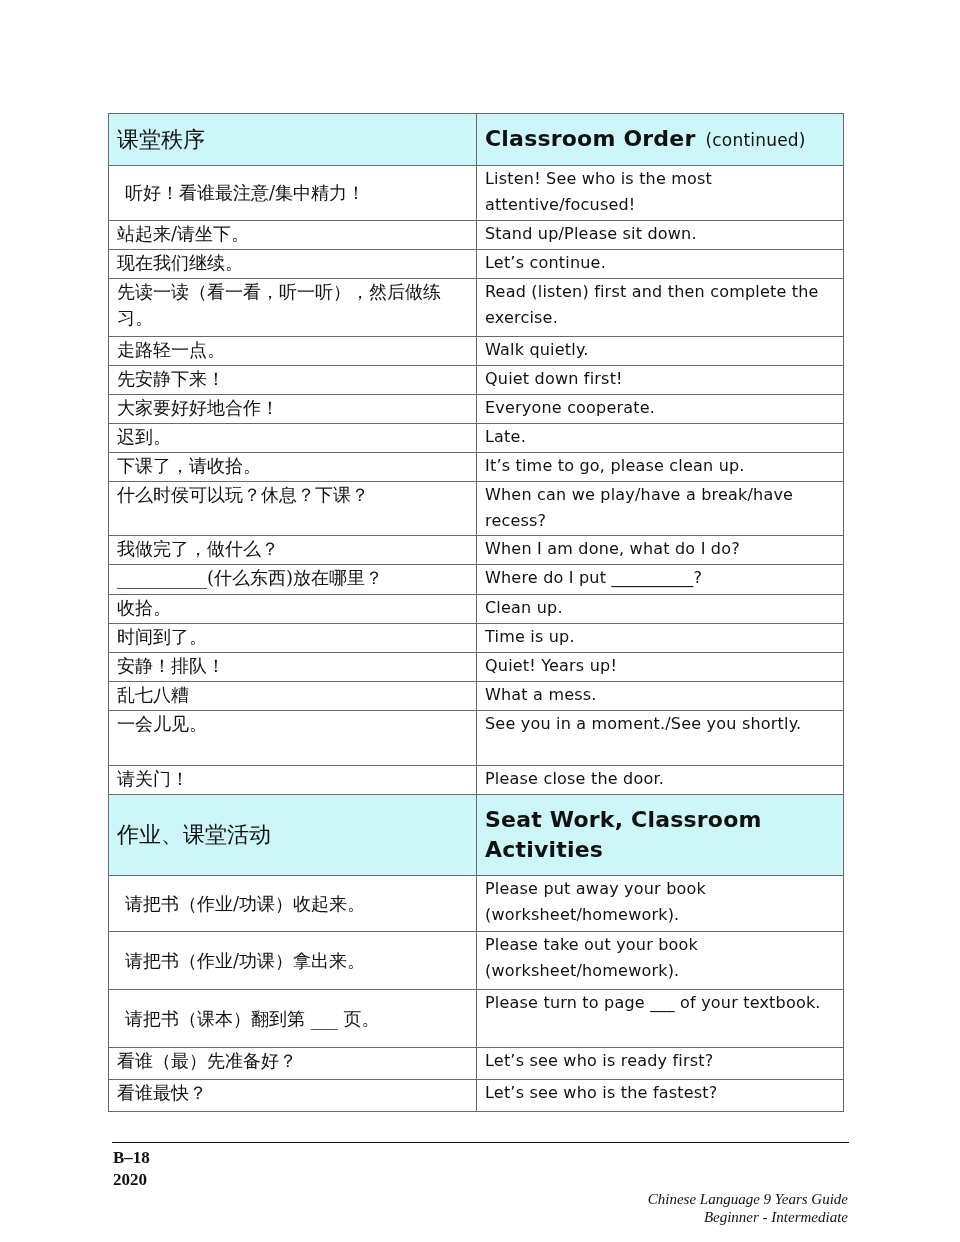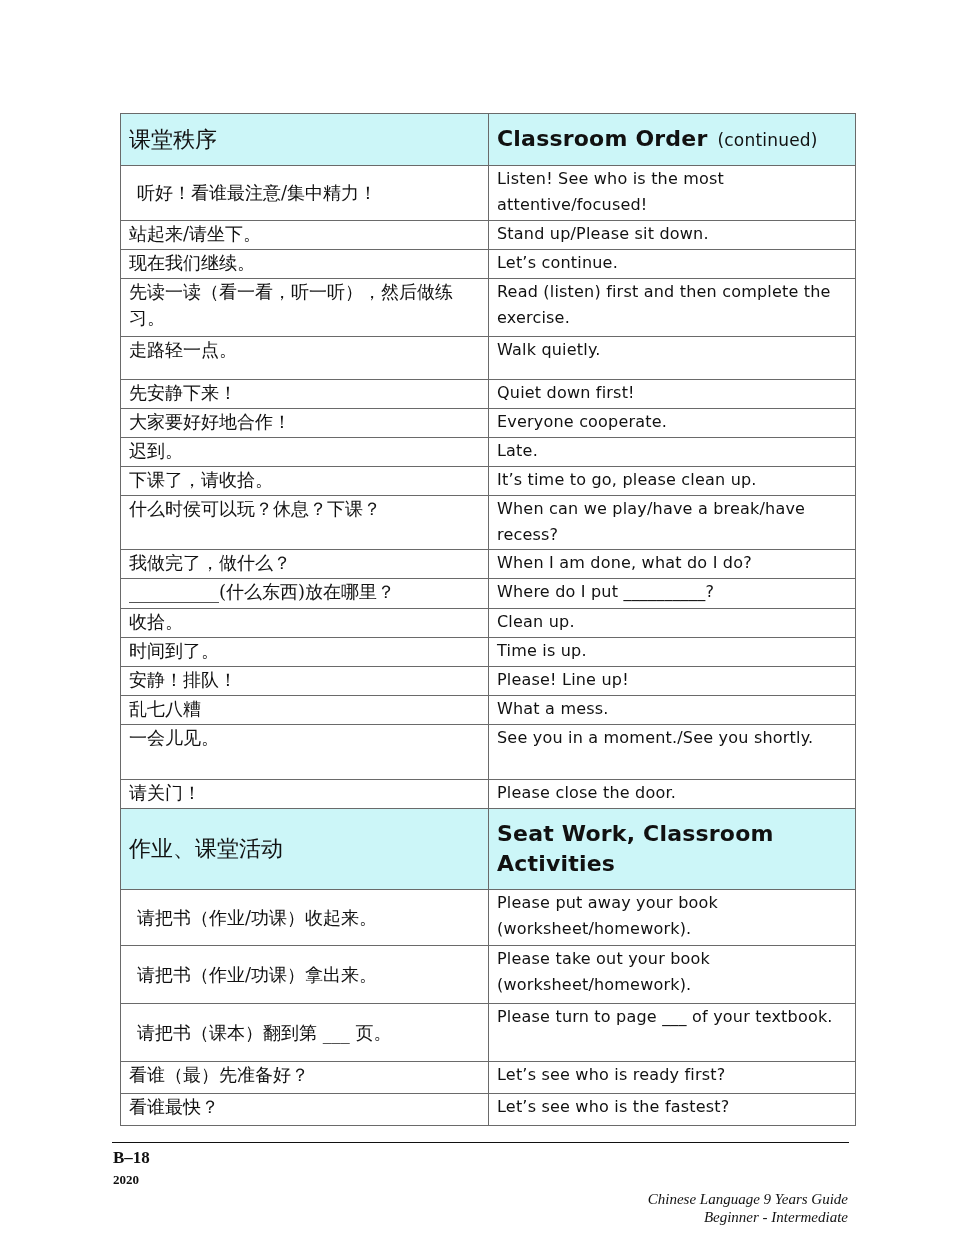--- a/index.html
+++ b/index.html
@@ -1,36 +1,36 @@
 <!DOCTYPE html>
 <html><head>
 <meta charset="utf-8">
 <style>
   html, body { margin: 0; padding: 0; background: #ffffff; }
   body { width: 960px; height: 1242px; position: relative; overflow: hidden; }
   .phrase-table {
-    position: absolute; left: 120px; top: 113px; width: 736px;
+    position: absolute; left: 108px; top: 113px; width: 736px;
     border-collapse: collapse; table-layout: fixed;
     font-family: "DejaVu Sans", sans-serif; color: #111;
   }
   .phrase-table td {
     border: 1px solid #6a6a6a; padding: 0 8px; vertical-align: top;
     font-size: 19px; line-height: 26px;
   }
   .phrase-table td.zh { width: 351px; font-family: "DejaVu Serif", serif; font-size: 18px; }
   .phrase-table td.en { font-family: "DejaVu Sans", sans-serif; font-size: 16px; letter-spacing: 0.2px; }
   .phrase-table tr.section td { background: #ccf6f8; vertical-align: middle; }
   .phrase-table tr.section td.zh { font-size: 22px; }
   .phrase-table tr.section td.en { font-weight: bold; font-size: 22px; line-height: 30px; }
   .phrase-table tr.section td.en .note { font-weight: normal; font-size: 17px; margin-left: 10px; }
   .phrase-table tr.mid td.zh { vertical-align: middle; padding-left: 16px; }
   .footer-rule { position: absolute; left: 112px; top: 1142px; width: 737px; height: 0; border-top: 1.5px solid #111; }
   .footer-left { position: absolute; left: 113px; top: 1148px; font-family: "Liberation Serif", serif; font-weight: bold; color: #111; }
   .footer-left .page { font-size: 17px; line-height: 20px; }
-  .footer-left .year { font-size: 13px; line-height: 20px; margin-top: 2px; }
+  .footer-left .year { font-size: 17px; line-height: 20px; margin-top: 2px; }
   .footer-right { position: absolute; right: 112px; top: 1148px; text-align: right; font-family: "Liberation Serif", serif; font-style: italic; font-size: 15px; line-height: 18px; color: #111; margin-top: 42px; }
 </style>
 </head>
 <body>
 
 <table class="phrase-table">
   <tbody>
     <tr class="section" style="height:52px">
       <td class="zh">课堂秩序</td>
       <td class="en"><span>Classroom Order</span><span class="note">(continued)</span></td>
@@ -44,21 +44,21 @@
       <td class="en">Stand up/Please sit down.</td>
     </tr>
     <tr style="height:29px">
       <td class="zh">现在我们继续。</td>
       <td class="en">Let’s continue.</td>
     </tr>
     <tr style="height:58px">
       <td class="zh">先读一读（看一看，听一听），然后做练习。</td>
       <td class="en">Read (listen) first and then complete the exercise.</td>
     </tr>
-    <tr style="height:43px">
+    <tr style="height:29px">
       <td class="zh">走路轻一点。</td>
       <td class="en">Walk quietly.</td>
     </tr>
     <tr style="height:29px">
       <td class="zh">先安静下来！</td>
       <td class="en">Quiet down first!</td>
     </tr>
     <tr style="height:29px">
       <td class="zh">大家要好好地合作！</td>
       <td class="en">Everyone cooperate.</td>
@@ -86,21 +86,21 @@
     <tr style="height:29px">
       <td class="zh">收拾。</td>
       <td class="en">Clean up.</td>
     </tr>
     <tr style="height:29px">
       <td class="zh">时间到了。</td>
       <td class="en">Time is up.</td>
     </tr>
     <tr style="height:29px">
       <td class="zh">安静！排队！</td>
-      <td class="en">Please! Line up!</td>
+      <td class="en">Quiet! Years up!</td>
     </tr>
     <tr style="height:29px">
       <td class="zh">乱七八糟</td>
       <td class="en">What a mess.</td>
     </tr>
     <tr style="height:55px">
       <td class="zh">一会儿见。</td>
       <td class="en">See you in a moment./See you shortly.</td>
     </tr>
     <tr style="height:29px">

